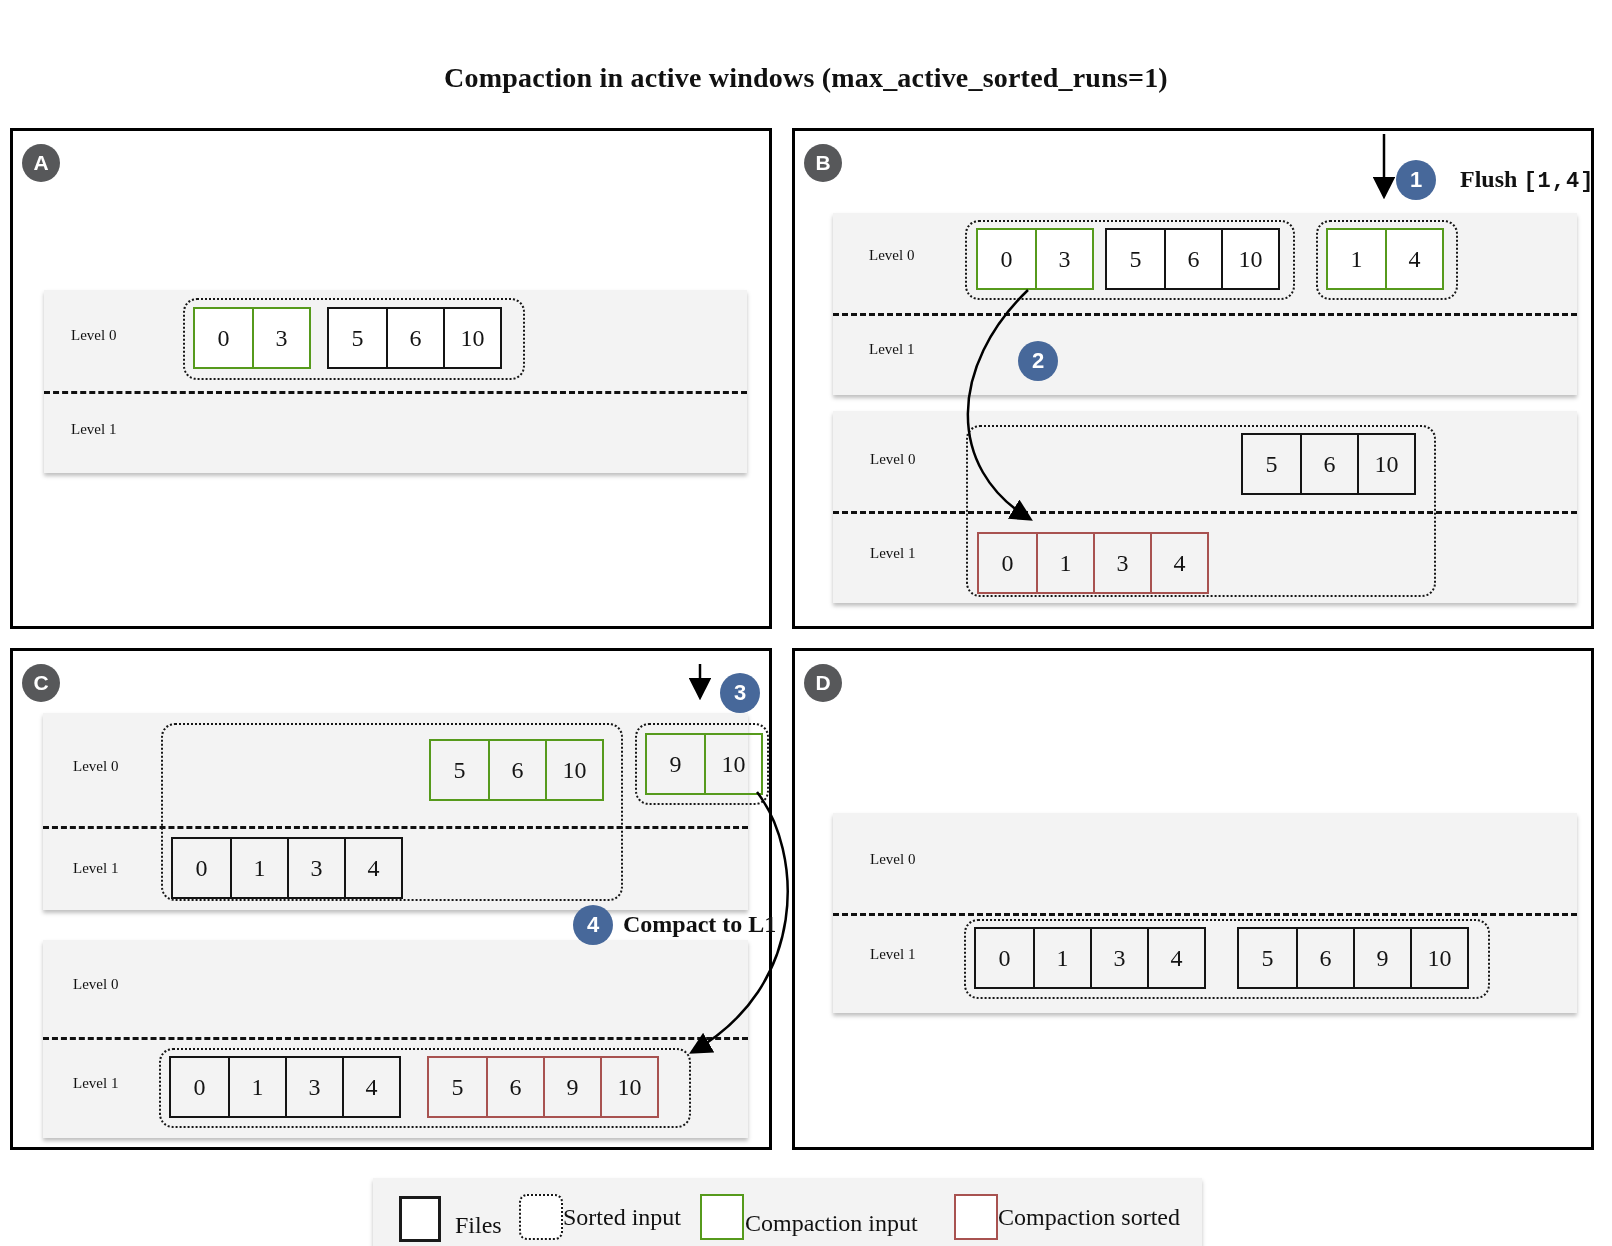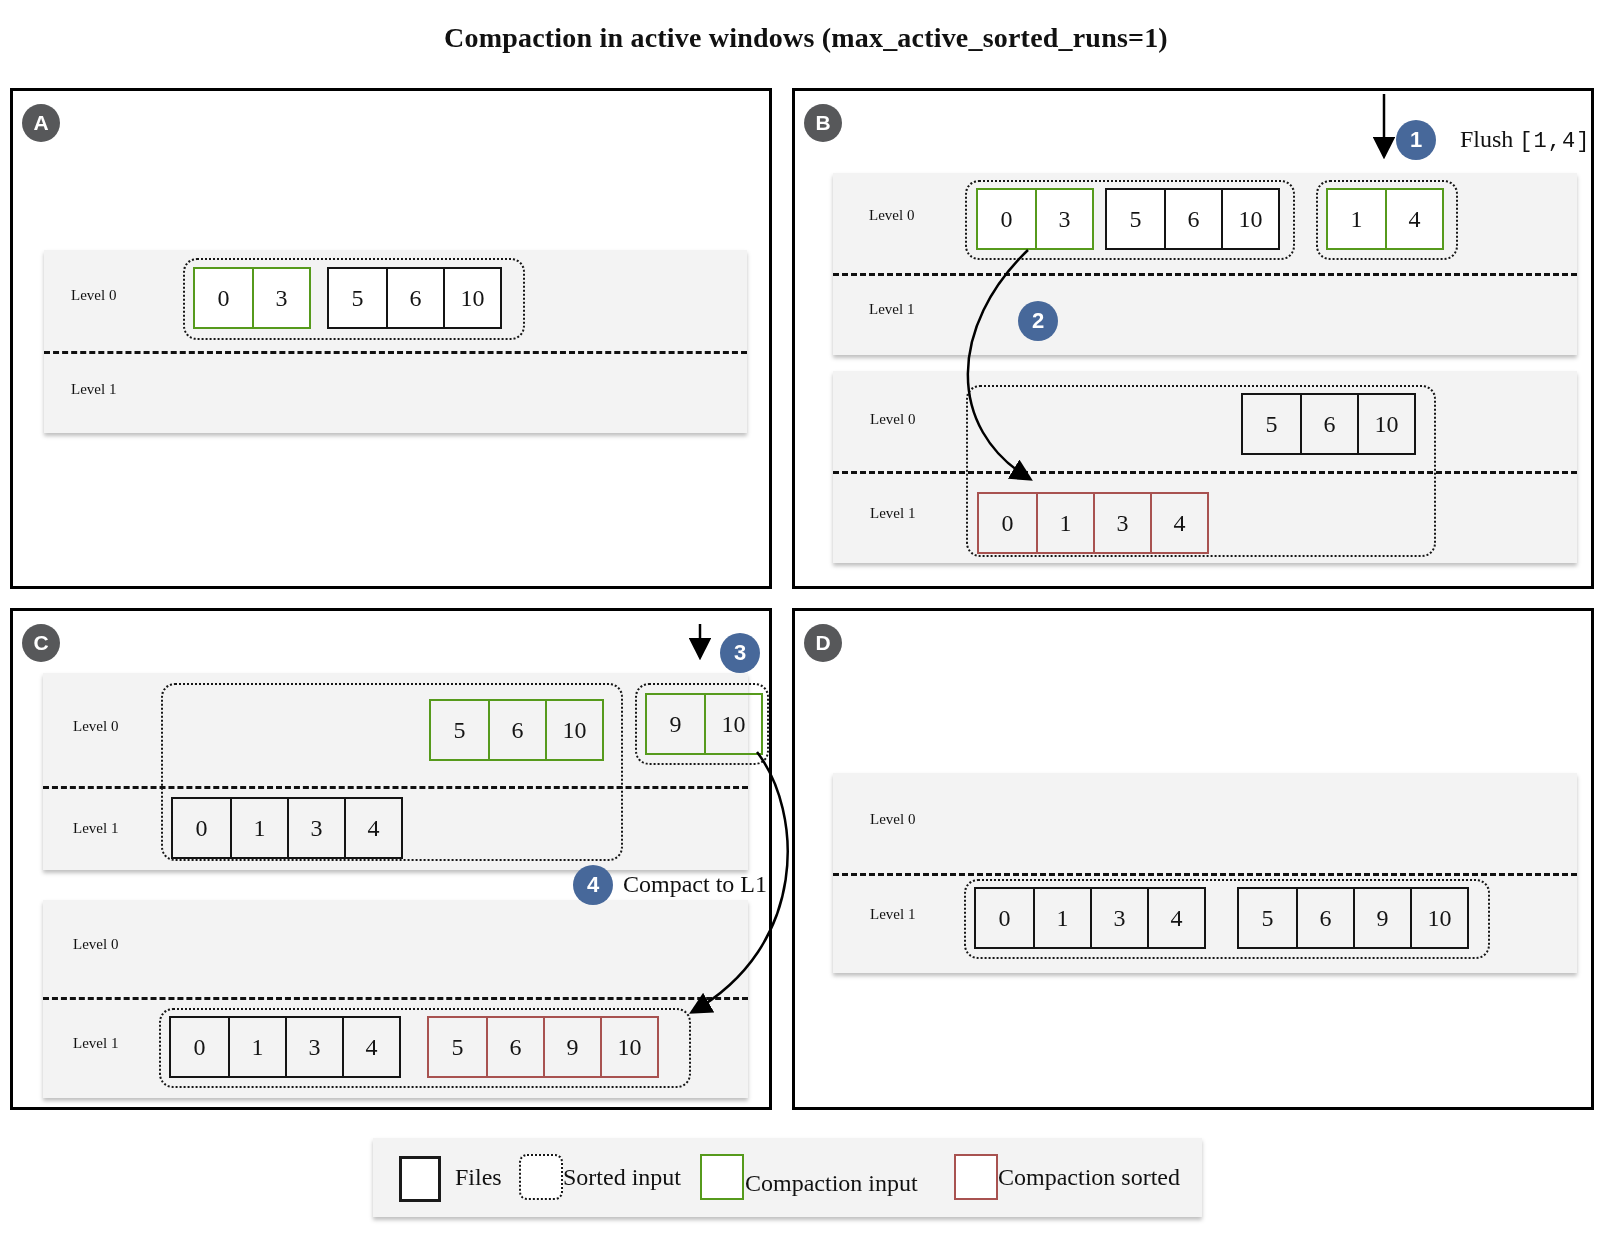--- a/index.html
+++ b/index.html
@@ -6,21 +6,21 @@
     --files-border:#1a1a1a;
     --compaction-input:#569a1c;
     --compaction-output:#a85250;
     --badge-step:#47689a;
     --badge-panel:#57585a;
     --band-bg:#f3f3f3;
   }
   *{margin:0;padding:0;box-sizing:border-box;}
   body{width:1612px;height:1246px;background:#ffffff;position:relative;
        font-family:"Liberation Serif", serif;color:#111;overflow:hidden;}
-  .canvas{position:absolute;inset:0;}
+  .canvas{position:absolute;inset:0;margin-top:40px;}
   .title{position:absolute;top:22px;left:0;width:1612px;text-align:center;
          font-size:28px;font-weight:bold;letter-spacing:.2px;}
   .panel{position:absolute;border:3px solid #000;background:#fff;}
   .pbadge{position:absolute;width:38px;height:38px;border-radius:50%;
           background:var(--badge-panel);color:#fff;display:flex;align-items:center;
           justify-content:center;font:bold 21px "Liberation Sans",sans-serif;}
   .sbadge{position:absolute;width:40px;height:40px;border-radius:50%;
           background:var(--badge-step);color:#fff;display:flex;align-items:center;
           justify-content:center;font:bold 22px "Liberation Sans",sans-serif;z-index:6;}
   .band{position:absolute;background:var(--band-bg);
@@ -29,21 +29,21 @@
   .lvl{position:absolute;font-size:15px;white-space:nowrap;z-index:3;}
   .run{position:absolute;border:2px dotted #161616;border-radius:14px;z-index:3;}
   .filebox{position:absolute;display:flex;background:#fff;z-index:4;
            --bc:#141414;border:2px solid var(--bc);}
   .filebox.green{--bc:var(--compaction-input);}
   .filebox.red{--bc:var(--compaction-output);}
   .filebox.flat{background:transparent;}
   .cell{width:57px;height:58px;display:flex;align-items:center;justify-content:center;
         font-size:24px;color:#141414;}
   .cell + .cell{border-left:2px solid var(--bc);}
-  .flush{position:absolute;font-size:24px;white-space:nowrap;z-index:6;}
+  .flush{position:absolute;font-size:24px;white-space:nowrap;z-index:6;font-weight:bold;}
   .code{font-family:"Liberation Mono",monospace;font-size:22px;letter-spacing:1px;}
   .note{position:absolute;font-size:23px;line-height:35px;white-space:nowrap;z-index:6;}
   .legend{position:absolute;left:373px;top:1138px;width:829px;height:79px;
           background:var(--band-bg);box-shadow:0 3px 4px rgba(0,0,0,.25);}
   .lbox{position:absolute;width:44px;height:46px;background:#fff;}
   .llab{position:absolute;font-size:24px;white-space:nowrap;}
   svg.arrows{position:absolute;inset:0;z-index:8;pointer-events:none;}
 </style>
 </head>
 <body>
@@ -197,21 +197,21 @@
         <div class="cell">5</div>
         <div class="cell">6</div>
         <div class="cell">9</div>
         <div class="cell">10</div>
       </div>
     </div>
   </div>
 
   <div class="legend">
     <div class="lbox" style="left:26px;top:18px;width:42px;height:46px;border:3px solid var(--files-border);"></div>
-    <span class="llab" style="left:82px;top:26px;text-align:center;">Files</span>
+    <span class="llab" style="left:82px;top:34px;text-align:center;">Files</span>
 
     <div class="lbox" style="left:146px;top:16px;border:2px dotted #161616;border-radius:8px;"></div>
     <span class="llab" style="left:190px;top:26px;">Sorted input</span>
 
     <div class="lbox" style="left:327px;top:16px;border:2px solid var(--compaction-input);"></div>
     <span class="llab" style="left:372px;top:32px;">Compaction input</span>
 
     <div class="lbox" style="left:581px;top:16px;border:2px solid var(--compaction-output);"></div>
     <span class="llab" style="left:625px;top:26px;">Compaction sorted</span>
   </div>

